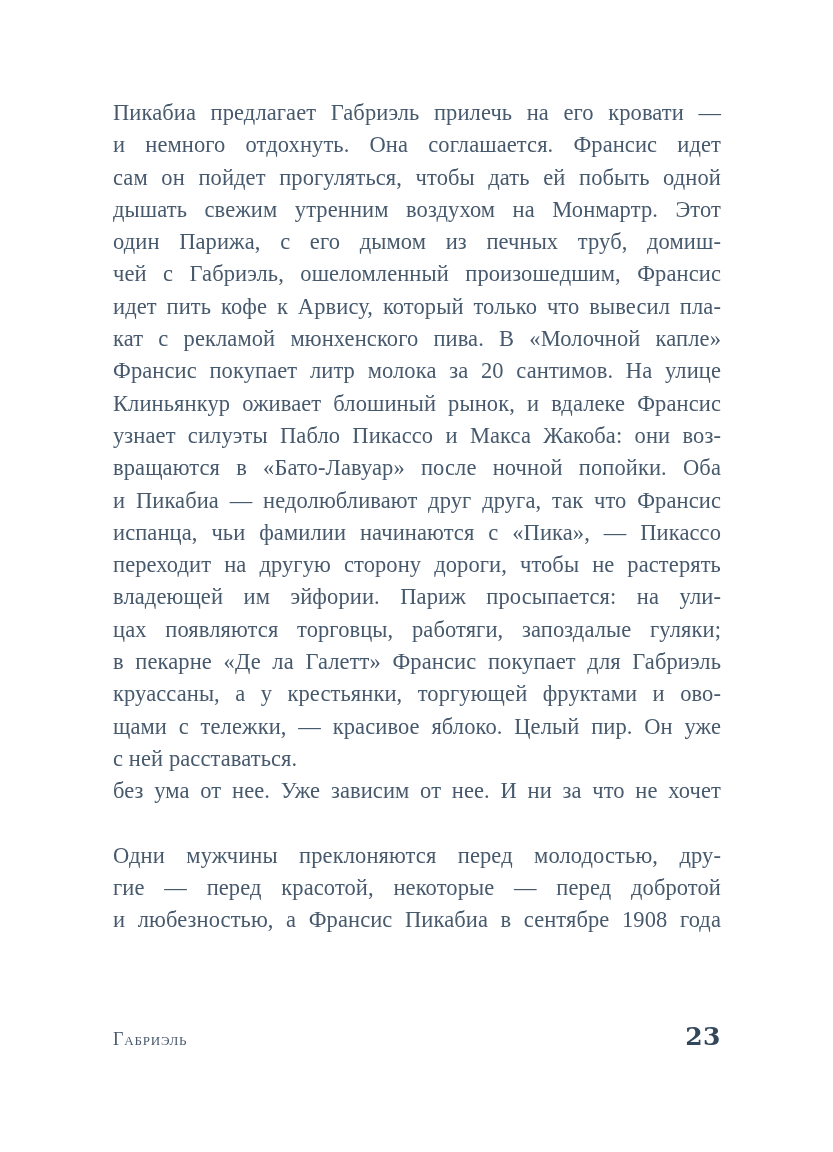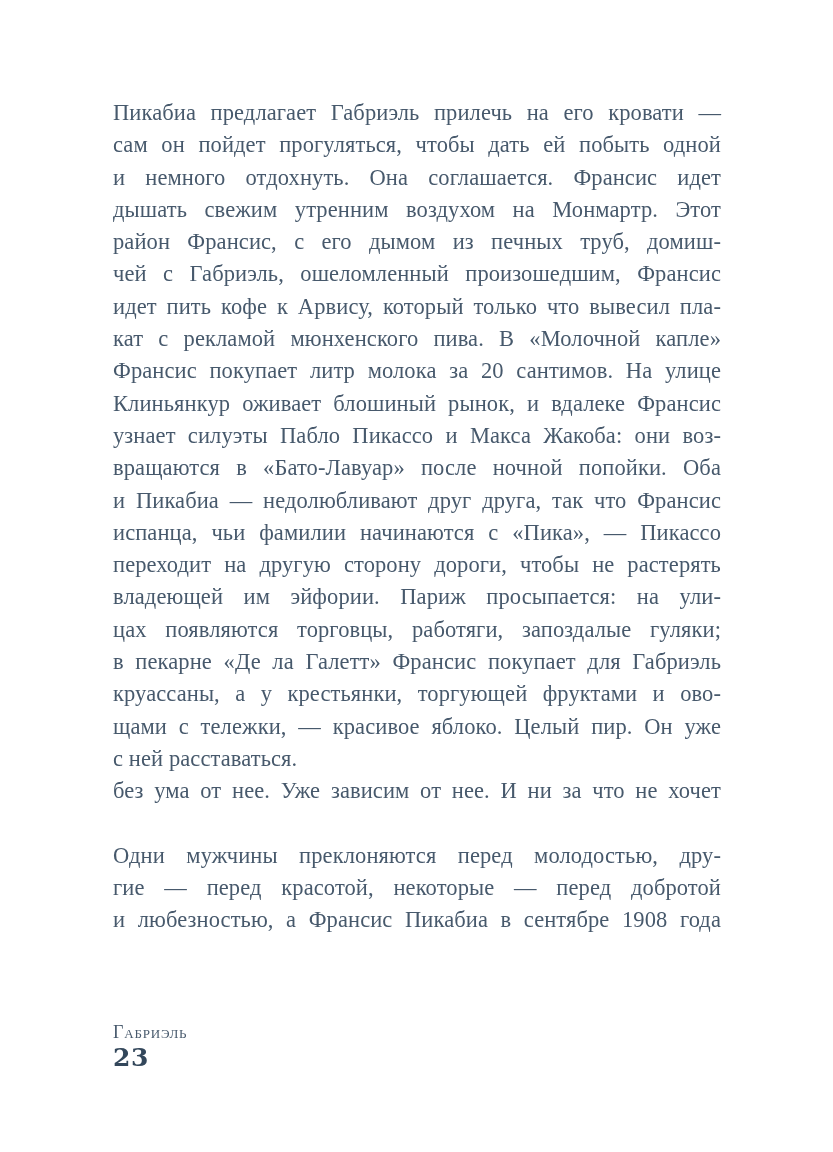--- a/index.html
+++ b/index.html
@@ -39,21 +39,20 @@
     text-align-last: left;
   }
   .footer {
     position: absolute;
     left: 113px;
     right: 112px;
     top: 1022px;
     display: flex;
     justify-content: space-between;
     align-items: baseline;
-    flex-direction: column;
   }
   .running-title {
     font-variant: small-caps;
     font-size: 18px;
     letter-spacing: 0.8px;
     color: var(--text-color, #47596c);
   }
   .page-number {
     font-family: "DejaVu Serif", serif;
     font-weight: bold;
@@ -62,24 +61,24 @@
     color: var(--page-number-color, #33475b);
   }
 </style>
 </head>
 <body>
 
 <div class="page">
   <div class="text-block" id="text-block">
       <div class="para">
         <div class="line">Пикабиа предлагает Габриэль прилечь на его кровати —</div>
+        <div class="line">и немного отдохнуть. Она соглашается. Франсис идет</div>
         <div class="line">сам он пойдет прогуляться, чтобы дать ей побыть одной</div>
-        <div class="line">и немного отдохнуть. Она соглашается. Франсис идет</div>
         <div class="line">дышать свежим утренним воздухом на Монмартр. Этот</div>
-        <div class="line">район Франсис, с его дымом из печных труб, домиш-</div>
+        <div class="line">один Парижа, с его дымом из печных труб, домиш-</div>
         <div class="line">чей с Габриэль, ошеломленный произошедшим, Франсис</div>
         <div class="line">идет пить кофе к Арвису, который только что вывесил пла-</div>
         <div class="line">кат с рекламой мюнхенского пива. В «Молочной капле»</div>
         <div class="line">Франсис покупает литр молока за 20 сантимов. На улице</div>
         <div class="line">Клиньянкур оживает блошиный рынок, и вдалеке Франсис</div>
         <div class="line">узнает силуэты Пабло Пикассо и Макса Жакоба: они воз-</div>
         <div class="line">вращаются в «Бато-Лавуар» после ночной попойки. Оба</div>
         <div class="line">и Пикабиа — недолюбливают друг друга, так что Франсис</div>
         <div class="line">испанца, чьи фамилии начинаются с «Пика», — Пикассо</div>
         <div class="line">переходит на другую сторону дороги, чтобы не растерять</div>

